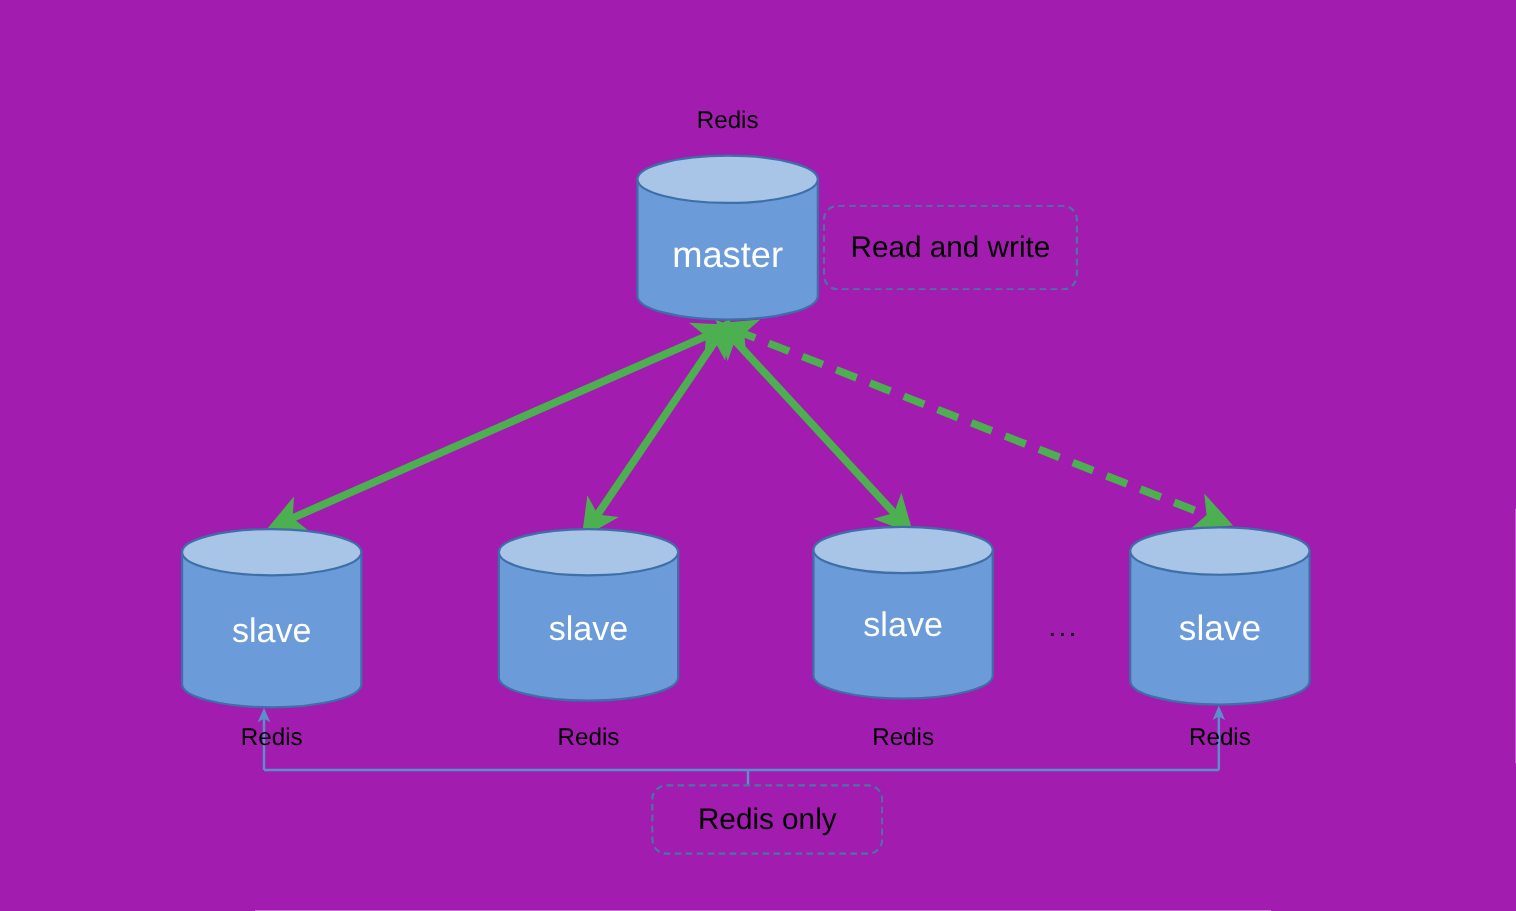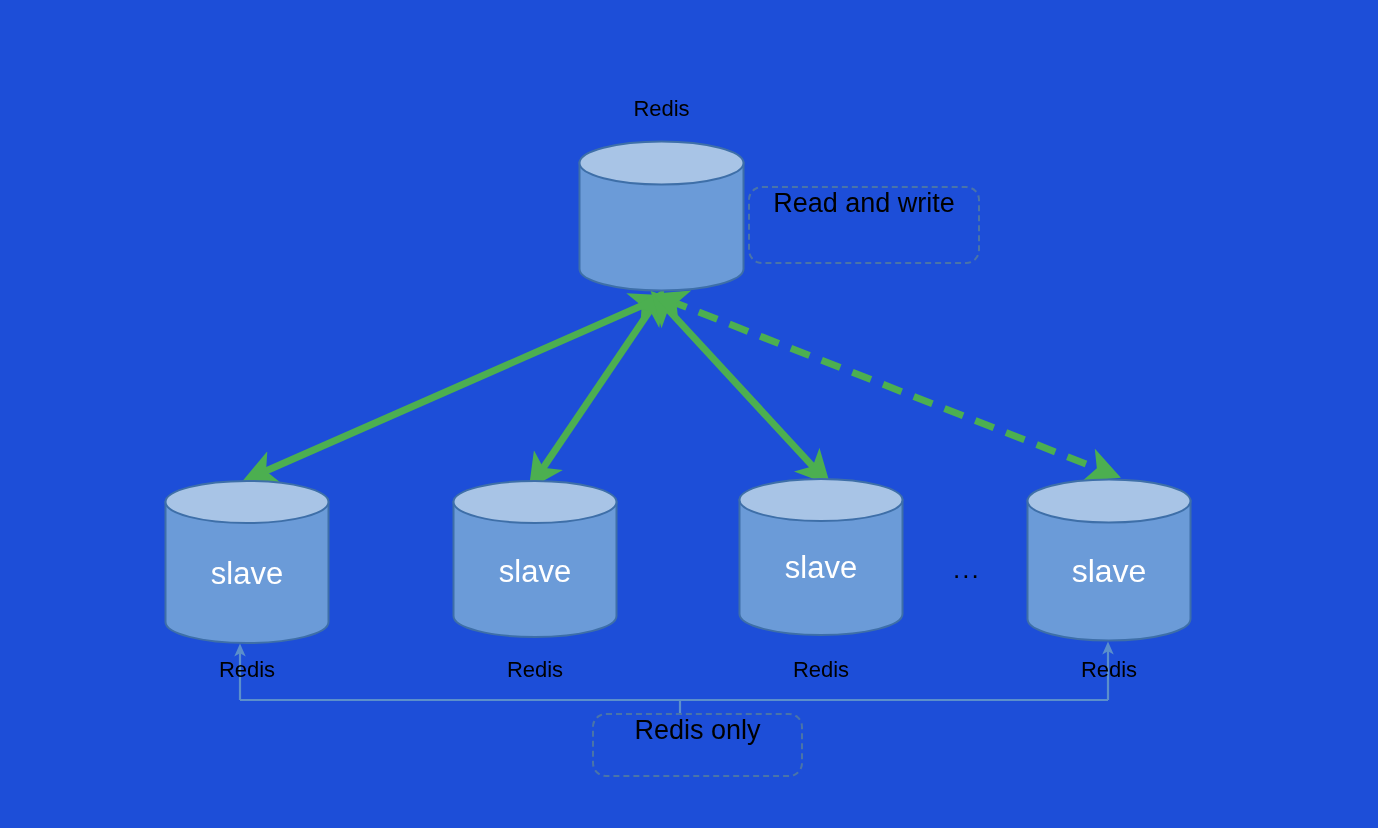--- a/index.html
+++ b/index.html
@@ -7,21 +7,21 @@
     padding: 0;
     background: #ffffff;
   }
   body {
     font-family: "Liberation Sans", sans-serif;
   }
   #stage {
     position: relative;
     width: 1378px;
     height: 828px;
-    background: #1d4ed8;
+    background: #a21caf;
     overflow: hidden;
   }
   #wires {
     position: absolute;
     left: 0;
     top: 0;
     width: 1378px;
     height: 828px;
     pointer-events: none;
   }
@@ -61,20 +61,21 @@
   }
 
   
   .callout {
     position: absolute;
     box-sizing: border-box;
     border: 2px dashed #4A74A8;
     border-radius: 14px;
     background: transparent;
     display: flex;
+    align-items: center;
     justify-content: center;
     color: #000000;
     font-family: "Liberation Sans", sans-serif;
     font-size: 27px;
     white-space: nowrap;
   }
 
   .ellipsis {
     position: absolute;
     color: #000000;
@@ -116,20 +117,21 @@
     <line x1="1108" y1="700" x2="1108" y2="648" stroke="#5B8FCB" stroke-width="2.2" marker-end="url(#blue-head)"></line>
   </svg>
 
   <div class="caption" style="left:578px; top:98px; width:167px; font-size:22px;">Redis</div>
 
   <div class="cyl" style="left:578px; top:140px; width:167px; height:152px;">
     <svg class="cyl-svg" viewBox="0 0 167 152" preserveAspectRatio="none">
       <path d="M1.5,23 L1.5,129 A82,21.5 0 0 0 165.5,129 L165.5,23 Z" fill="#6B9BD8" stroke="#3E6FA8" stroke-width="2"></path>
       <ellipse cx="83.5" cy="23" rx="82" ry="21.5" fill="#A8C4E6" stroke="#3E6FA8" stroke-width="2"></ellipse>
     </svg>
+    <div class="cyl-label" style="top:75px; font-size:33px;">master</div>
   </div>
 
   <div class="callout" style="left:748px; top:186px; width:232px; height:78px;">
     <span>Read and write</span>
   </div>
 
   <div class="cyl" style="left:164px; top:480px; width:166px; height:165px;">
     <svg class="cyl-svg" viewBox="0 0 166 165" preserveAspectRatio="none">
       <path d="M1.5,22 L1.5,142 A81.5,21 0 0 0 164.5,142 L164.5,22 Z" fill="#6B9BD8" stroke="#3E6FA8" stroke-width="2"></path>
       <ellipse cx="83" cy="22" rx="81.5" ry="21" fill="#A8C4E6" stroke="#3E6FA8" stroke-width="2"></ellipse>

